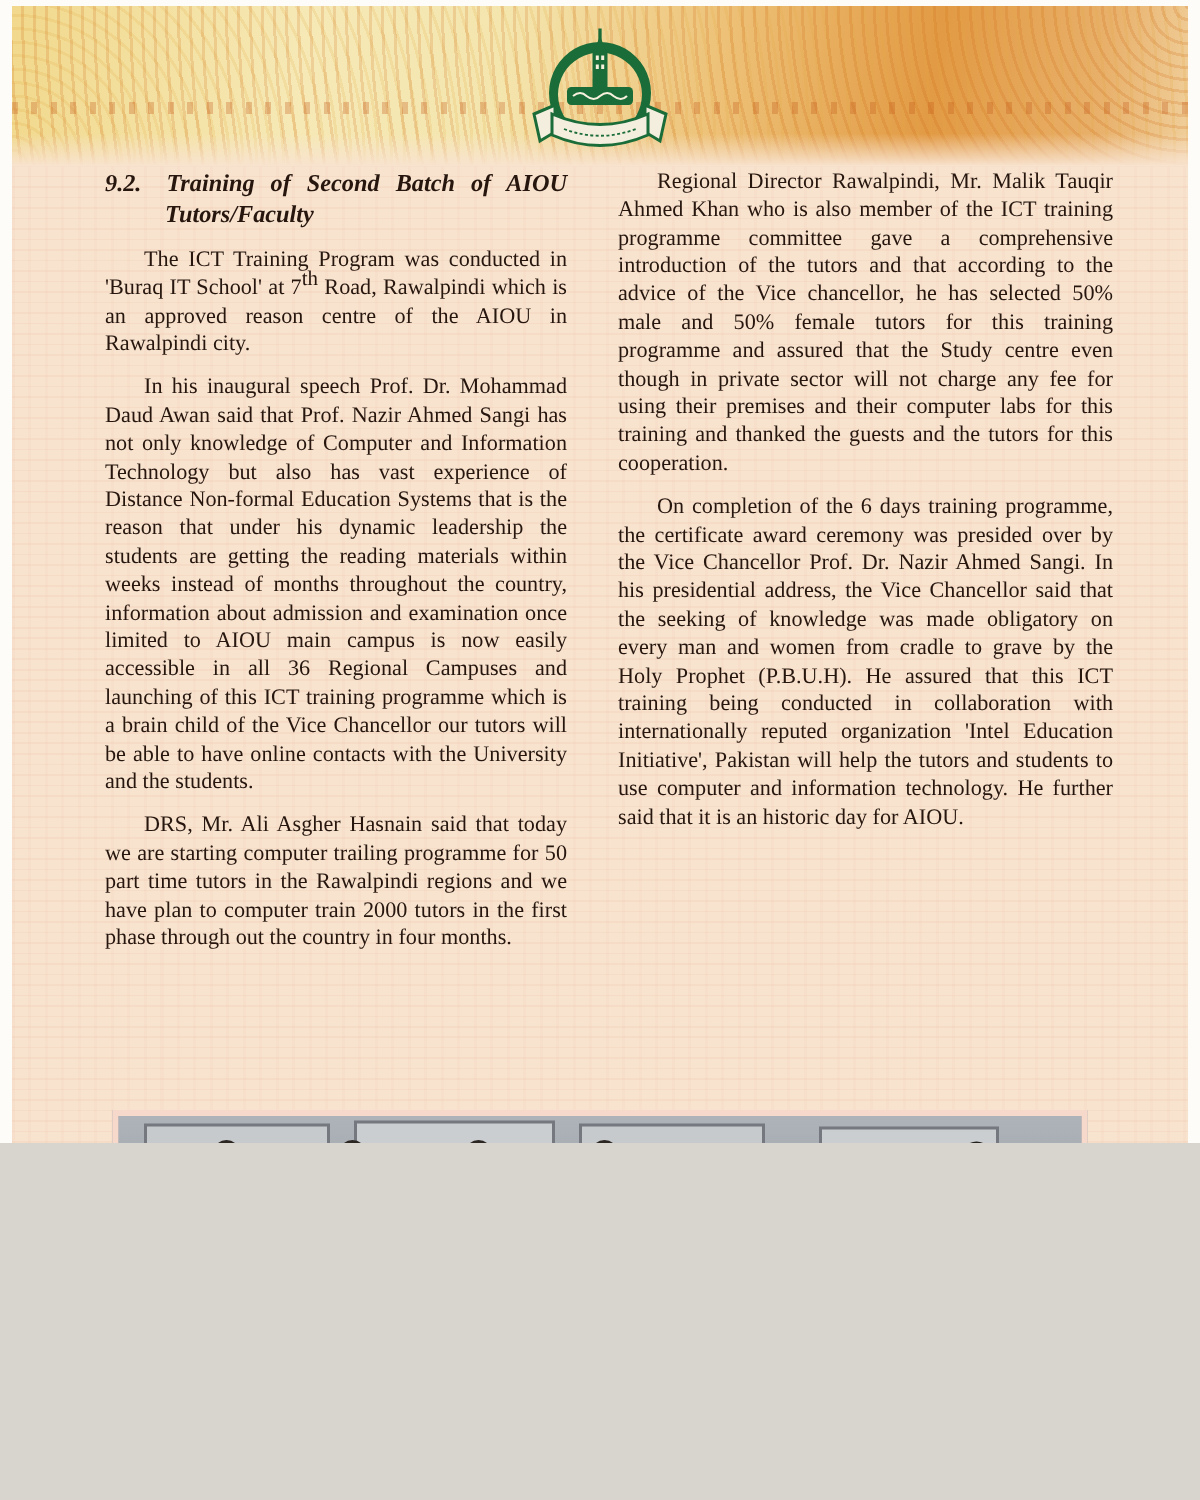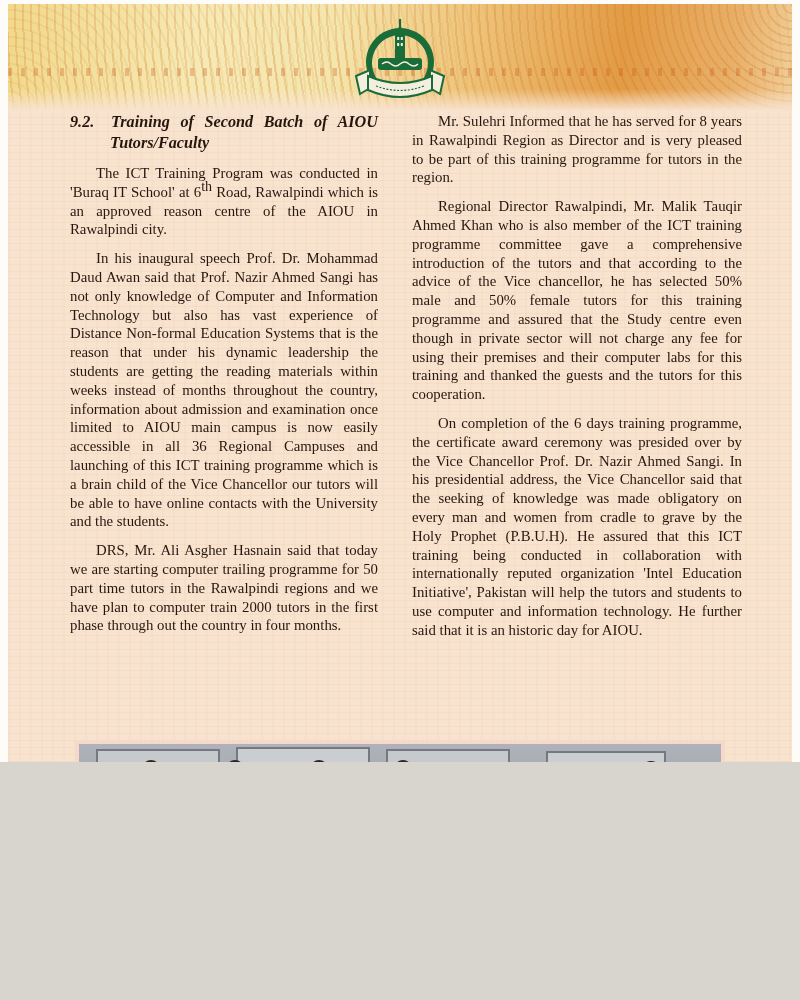--- a/index.html
+++ b/index.html
@@ -104,26 +104,25 @@
       <path d="M28,68 Q52,77 76,68" stroke="#1a6c38" stroke-width="1.2" fill="none" stroke-dasharray="2 1.6"></path>
     </svg>
   </div>
 
   <div class="columns">
     <div class="col-left">
       <div class="sec-title">
         <span class="num">9.2.</span>
         <span>Training of Second Batch of AIOU Tutors/Faculty</span>
       </div>
-      <p><span>The ICT Training Program was conducted in 'Buraq IT School' at 6</span><sup>th</sup><span> Road, Rawalpindi which is an approved reason centre of the AIOU in Rawalpindi city.</span></p>
+      <p><span>The ICT Training Program was conducted in 'Buraq IT School' at 7</span><sup>th</sup><span> Road, Rawalpindi which is an approved reason centre of the AIOU in Rawalpindi city.</span></p>
       <p>In his inaugural speech Prof. Dr. Mohammad Daud Awan said that Prof. Nazir Ahmed Sangi has not only knowledge of Computer and Information Technology but also has vast experience of Distance Non-formal Education Systems that is the reason that under his dynamic leadership the students are getting the reading materials within weeks instead of months throughout the country, information about admission and examination once limited to AIOU main campus is now easily accessible in all 36 Regional Campuses and launching of this ICT training programme which is a brain child of the Vice Chancellor our tutors will be able to have online contacts with the University and the students.</p>
       <p>DRS, Mr. Ali Asgher Hasnain said that today we are starting computer trailing programme for 50 part time tutors in the Rawalpindi regions and we have plan to computer train 2000 tutors in the first phase through out the country in four months.</p>
     </div>
     <div class="col-right">
-      <p>Mr. Sulehri Informed that he has served for 8 years in Rawalpindi Region as Director and is very pleased to be part of this training programme for tutors in the region.</p>
       <p>Regional Director Rawalpindi, Mr. Malik Tauqir Ahmed Khan who is also member of the ICT training programme committee gave a comprehensive introduction of the tutors and that according to the advice of the Vice chancellor, he has selected 50% male and 50% female tutors for this training programme and assured that the Study centre even though in private sector will not charge any fee for using their premises and their computer labs for this training and thanked the guests and the tutors for this cooperation.</p>
       <p>On completion of the 6 days training programme, the certificate award ceremony was presided over by the Vice Chancellor Prof. Dr. Nazir Ahmed Sangi. In his presidential address, the Vice Chancellor said that the seeking of knowledge was made obligatory on every man and women from cradle to grave by the Holy Prophet (P.B.U.H). He assured that this ICT training being conducted in collaboration with internationally reputed organization 'Intel Education Initiative', Pakistan will help the tutors and students to use computer and information technology. He further said that it is an historic day for AIOU.</p>
     </div>
   </div>
 
   <div class="photo">
     <svg width="642" height="140" viewBox="0 0 642 140">
       <defs>
         <linearGradient id="gbg" x1="0" y1="0" x2="0" y2="1">
           <stop offset="0" stop-color="#aeb3b9"></stop>

